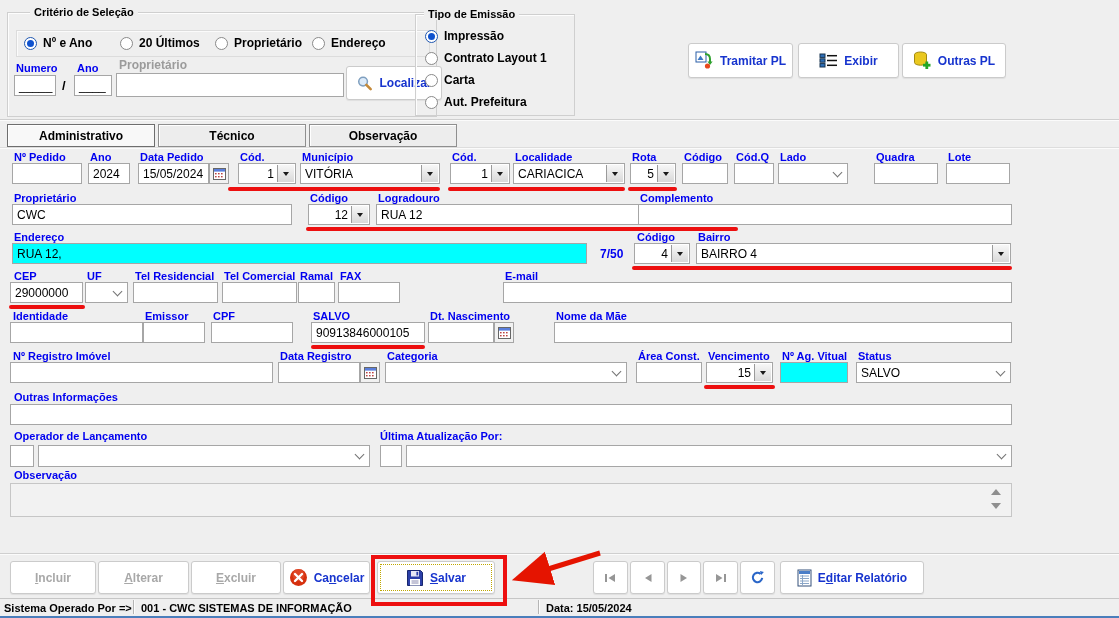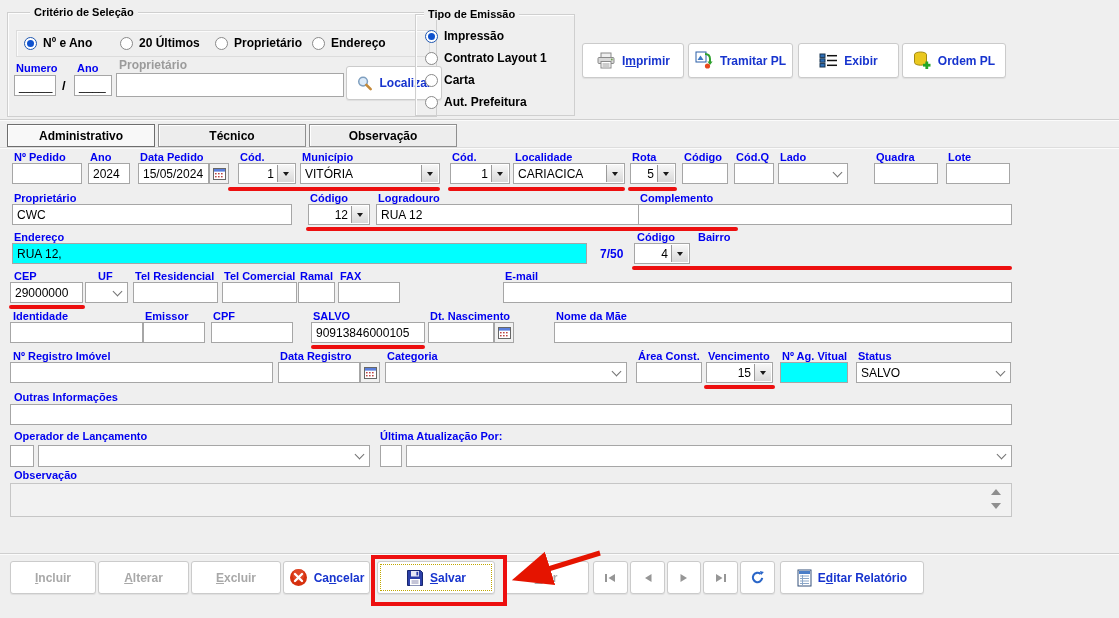--- a/index.html
+++ b/index.html
@@ -103,33 +103,20 @@
   </div>
   <div class="radio" style="left:425px;top:73px">
     <span class="rb"></span>
     <span>Carta</span>
   </div>
   <div class="radio" style="left:425px;top:95px">
     <span class="rb"></span>
     <span>Aut. Prefeitura</span>
   </div>
 
-  <div class="btn" style="left:582px;top:43px;width:100px;height:33px">
-    <span>
-        <svg width="20" height="17" viewBox="0 0 20 17">
-          <rect x="5" y="1" width="10" height="4.5" fill="#EFEFEF" stroke="#8A8A8A"></rect>
-          <rect x="2" y="5.5" width="16" height="6" rx="1" fill="#D8D8D8" stroke="#8A8A8A"></rect>
-          <rect x="5" y="9.5" width="10" height="6.5" fill="#FFFFFF" stroke="#8A8A8A"></rect>
-          <line x1="6.5" y1="12" x2="13.5" y2="12" stroke="#9A9A9A"></line>
-          <line x1="6.5" y1="14" x2="13.5" y2="14" stroke="#9A9A9A"></line>
-          <circle cx="15.8" cy="7.5" r="0.9" fill="#6FA34D"></circle>
-        </svg>
-      </span>
-    <span>I<u>m</u>primir</span>
-  </div>
   <div class="btn" style="left:688px;top:43px;width:103px;height:33px">
     <span>
         <svg width="19" height="19" viewBox="0 0 19 19">
           <rect x="1" y="1" width="10" height="10" fill="#FFFFFF" stroke="#2B5FA8"></rect>
           <path d="M2.5 9 L5.5 4.5 L8.5 9 Z" fill="#3B77C4"></path>
           <path d="M10 3 q5 0 5 5 l0 3" fill="none" stroke="#2FA12F" stroke-width="2"></path>
           <path d="M15 14 l-2.6-3.4 5.2 0 z" fill="#2FA12F"></path>
           <circle cx="12.5" cy="15" r="2.6" fill="#E8491D"></circle>
         </svg>
       </span>
@@ -150,21 +137,21 @@
   </div>
   <div class="btn" style="left:902px;top:43px;width:102px;height:33px">
     <span>
         <svg width="19" height="19" viewBox="0 0 19 19">
           <ellipse cx="7.5" cy="3.6" rx="6" ry="2.6" fill="#EAC81F" stroke="#A38A12"></ellipse>
           <path d="M1.5 3.6 v8 a6 2.6 0 0 0 12 0 v-8" fill="#EAC81F" stroke="#A38A12"></path>
           <line x1="13.8" y1="10.5" x2="13.8" y2="18" stroke="#25A625" stroke-width="2.8"></line>
           <line x1="10" y1="14.2" x2="17.5" y2="14.2" stroke="#25A625" stroke-width="2.8"></line>
         </svg>
       </span>
-    <span>Ordem PL</span>
+    <span>Outras PL</span>
   </div>
 
   <div class="hline" style="top:119px"></div>
 
   <div class="tab active" style="left:7px;width:148px">
       <span>Administrativo</span>
     </div>
   <div class="tab" style="left:158px;width:148px">
       <span>Técnico</span>
     </div>
@@ -255,25 +242,29 @@
 
   <span class="lbl" style="left:14px;top:231px">Endereço</span>
   <div class="fld cyan" style="left:12px;top:243px;width:575px">RUA 12,</div>
   <span class="lbl" style="left:600px;top:248px;font-size:12px">7/50</span>
   <span class="lbl" style="left:637px;top:231px">Código</span>
   <div class="fld combo right" style="left:634px;top:243px;width:56px">
     <span>4</span>
       <span class="arrow"></span>
   </div>
   <span class="lbl" style="left:698px;top:231px">Bairro</span>
+  <div class="fld combo" style="left:696px;top:243px;width:315px">
+    <span>BAIRRO 4</span>
+      <span class="arrow"></span>
+  </div>
   <div class="redline" style="left:632px;top:266px;width:380px"></div>
 
   <span class="lbl" style="left:14px;top:270px">CEP</span>
   <div class="fld" style="left:10px;top:282px;width:73px">29000000</div>
-  <span class="lbl" style="left:98px;top:270px">UF</span>
+  <span class="lbl" style="left:87px;top:270px">UF</span>
   <div class="fld sel" style="left:85px;top:282px;width:43px">
     <span></span>
       <span class="chev"></span>
   </div>
   <span class="lbl" style="left:135px;top:270px">Tel Residencial</span>
   <div class="fld" style="left:133px;top:282px;width:85px"></div>
   <span class="lbl" style="left:224px;top:270px">Tel Comercial</span>
   <div class="fld" style="left:222px;top:282px;width:75px"></div>
   <span class="lbl" style="left:300px;top:270px">Ramal</span>
   <div class="fld" style="left:298px;top:282px;width:37px"></div>
@@ -403,23 +394,20 @@
     <span>
         <svg width="19" height="19" viewBox="0 0 19 19">
           <circle cx="9.5" cy="9.5" r="8.5" fill="#D6300E"></circle>
           <circle cx="9.5" cy="7" r="6" fill="#E85A3A" opacity="0.55"></circle>
           <path d="M6 6 L13 13 M13 6 L6 13" stroke="#FFF" stroke-width="2.4" stroke-linecap="round"></path>
         </svg>
       </span>
     <span>Ca<u>n</u>celar</span>
   </div>
   <div class="redbox" style="left:371px;top:555px;width:128px;height:43px"></div>
-  <div class="btn disabled" style="left:503px;top:561px;width:84px;height:31px">
-      <span><u>S</u>air</span>
-    </div>
 
   <div class="btn" style="left:593px;top:561px;width:33px;height:31px">
       <span>
         <svg width="13" height="10" viewBox="0 0 13 10">
           <rect x="1" y="1" width="2" height="8" fill="#969696"></rect>
           <path d="M11 1 L4.5 5 L11 9 Z" fill="#969696"></path>
         </svg>
       </span>
     </div>
   <div class="btn" style="left:630px;top:561px;width:33px;height:31px">
@@ -472,14 +460,21 @@
 
   <svg style="position:absolute;left:495px;top:545px;z-index:8;pointer-events:none" width="115" height="52" viewBox="0 0 115 52">
     <defs>
         <marker id="ah" markerWidth="9" markerHeight="9" refX="6.5" refY="3.5" orient="auto">
           <path d="M0 0 L8 3.5 L0 7 Z" fill="#E51400"></path>
         </marker>
       </defs>
     <path d="M105 8 L24 33" stroke="#E51400" stroke-width="5" fill="none" marker-end="url(#ah)"></path>
   </svg>
 
+  <div class="statusbar">
+    <span class="txt" style="left:4px">Sistema Operado Por =&gt;</span>
+    <span class="vsep" style="left:133px"></span>
+    <span class="txt" style="left:141px">001 - CWC SISTEMAS DE INFORMAÇÃO</span>
+    <span class="vsep" style="left:538px"></span>
+    <span class="txt" style="left:546px">Data: 15/05/2024</span>
+  </div>
 
 </div>
 
 </body></html>

